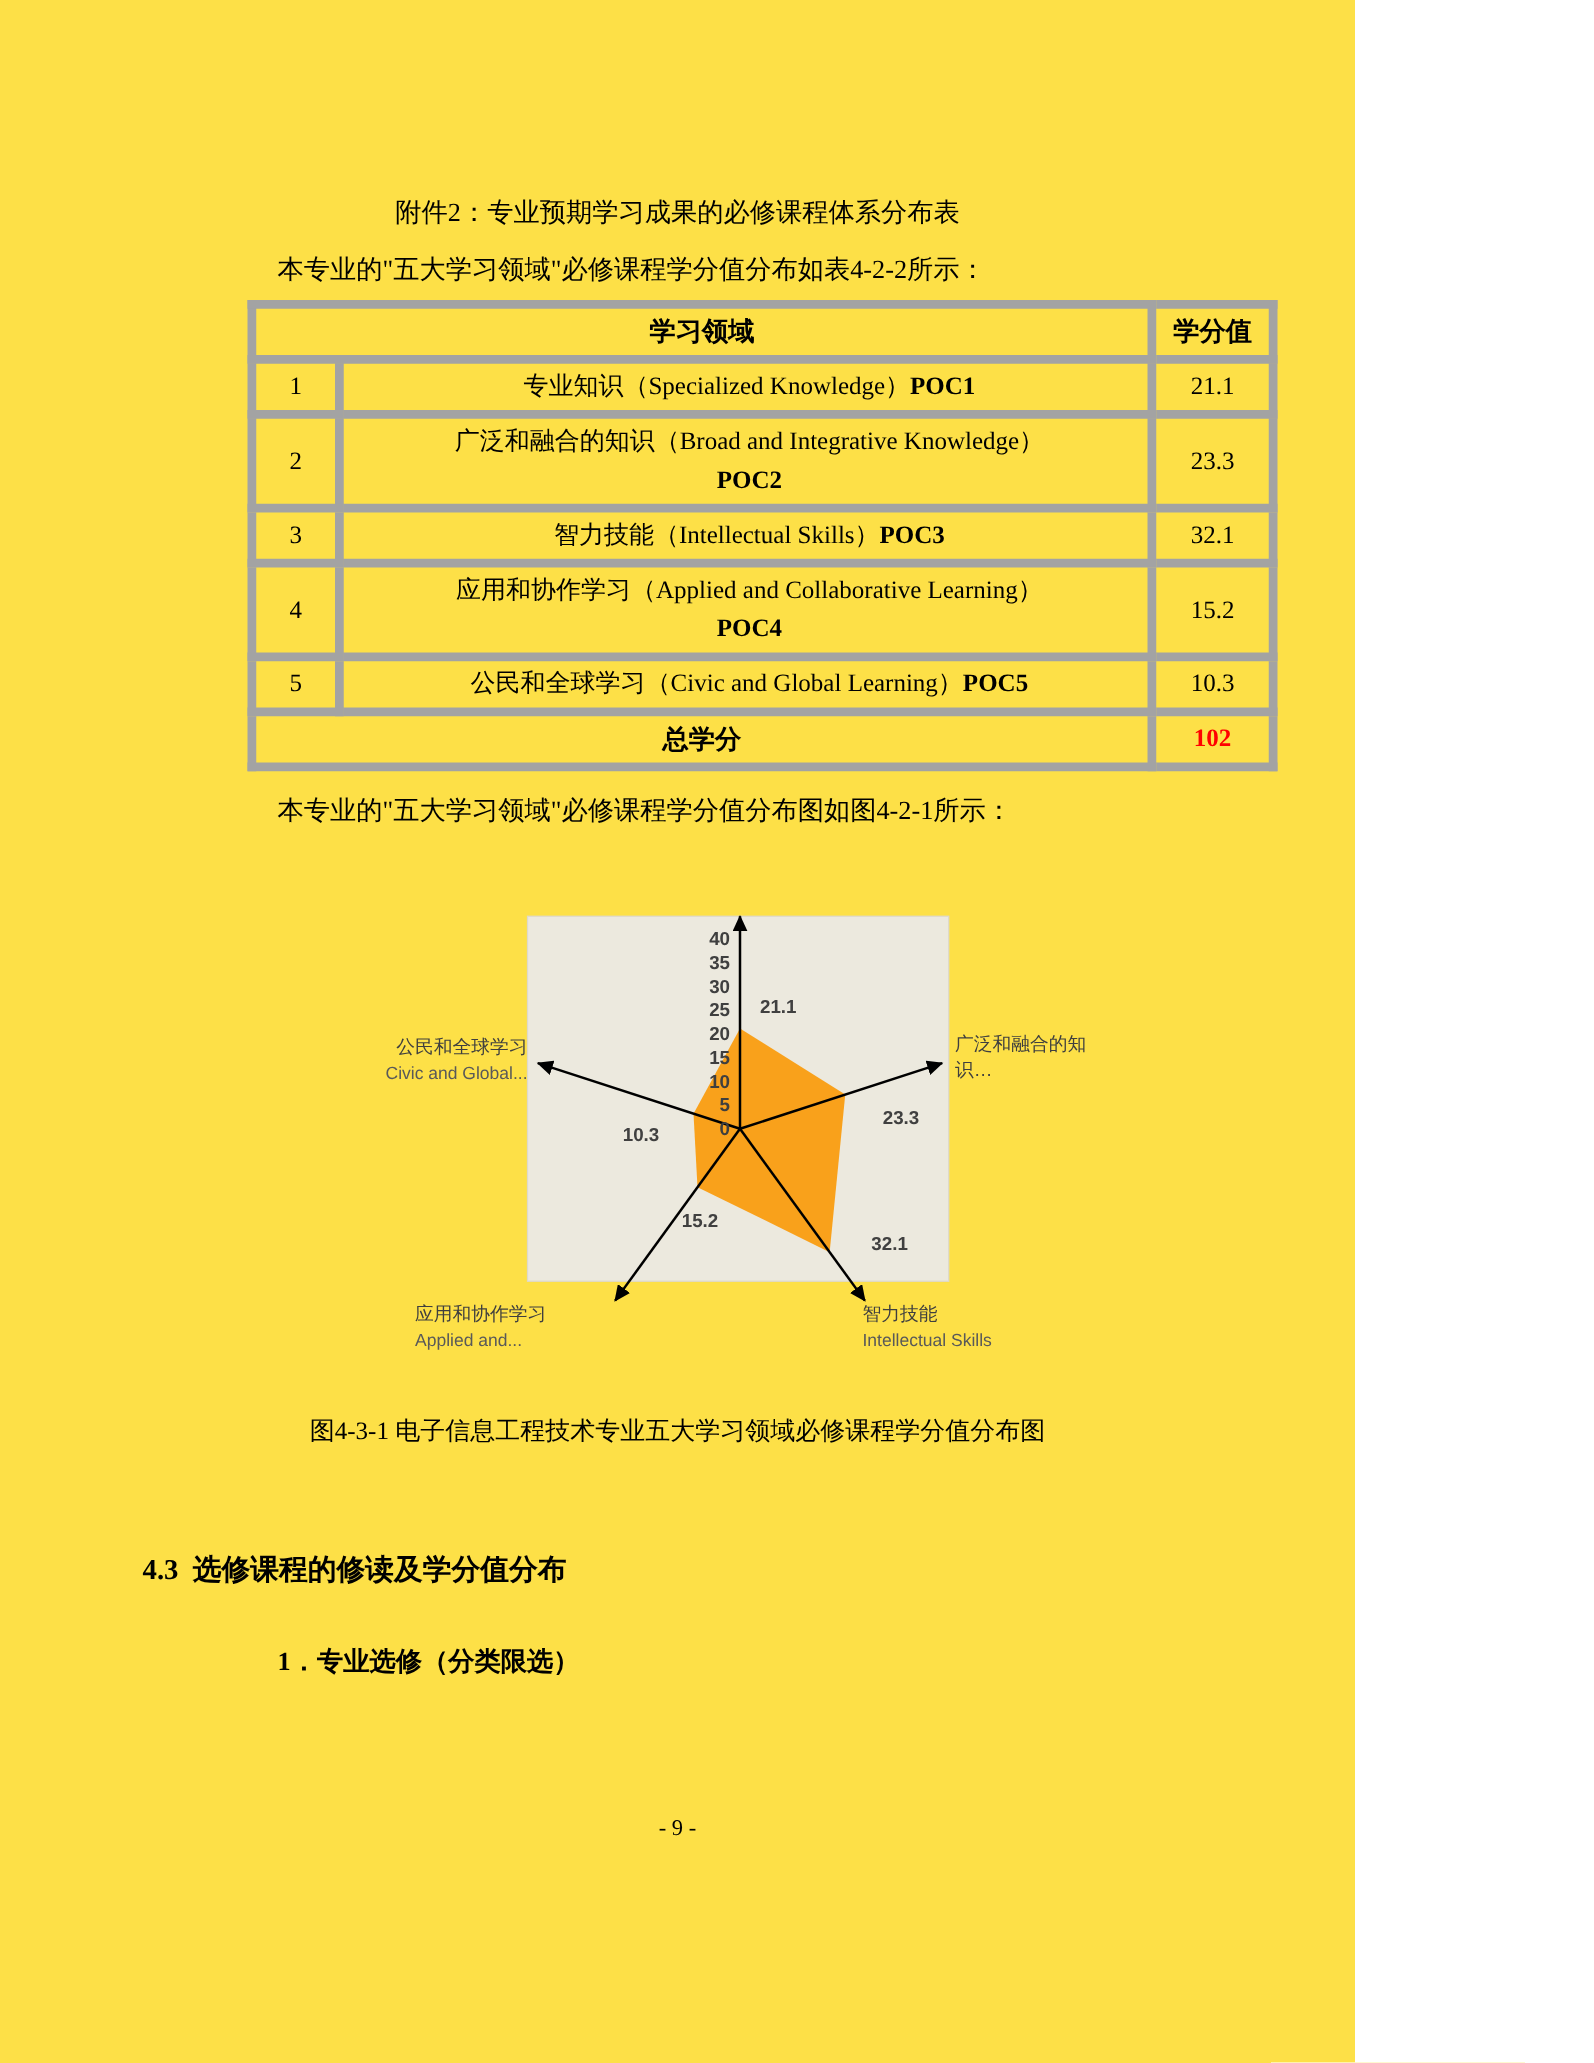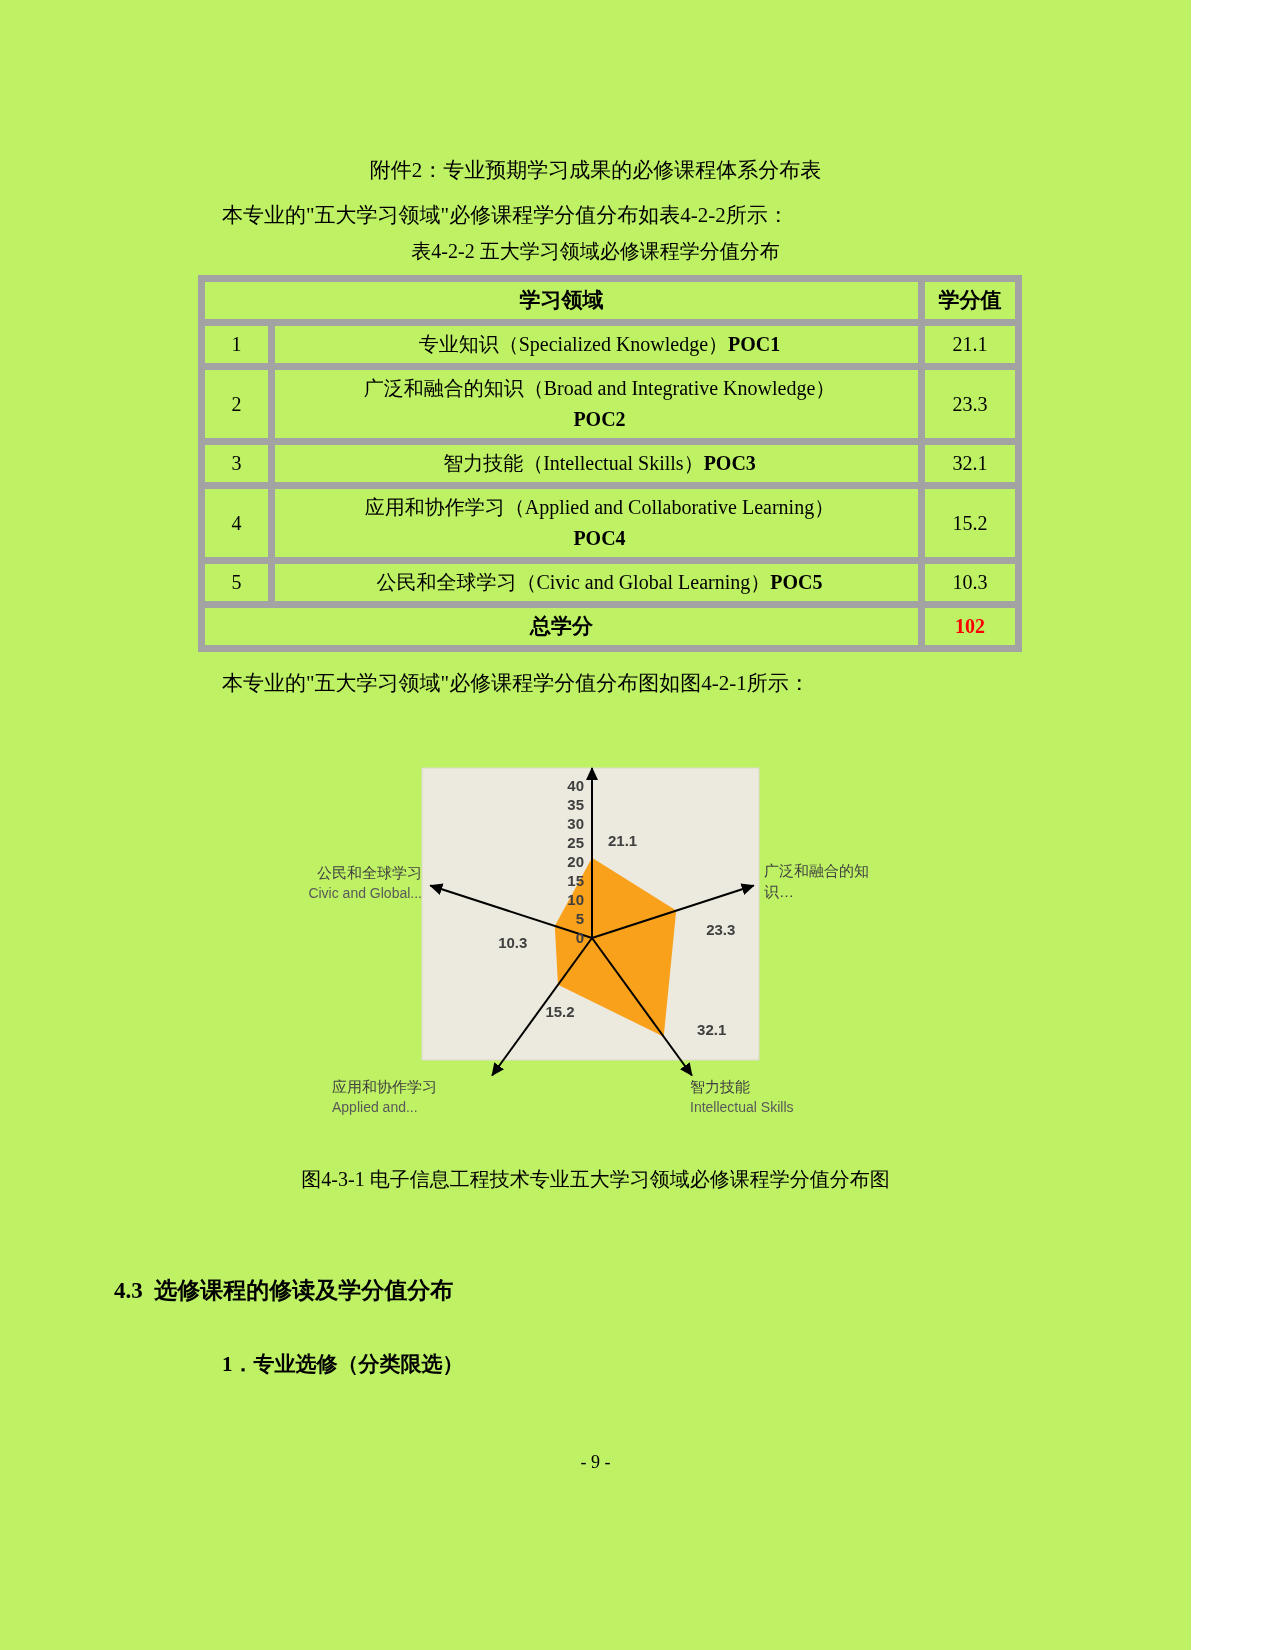--- a/index.html
+++ b/index.html
@@ -1,17 +1,17 @@
 <!DOCTYPE html>
 <html><head>
 <meta charset="utf-8">
 <style>
   html,body{margin:0;padding:0;background:#ffffff;}
   body{width:1275px;height:1650px;font-family:"Liberation Serif","DejaVu Serif",serif;color:#000;}
-  .page{position:relative;width:1191px;height:1650px;overflow:hidden;background:#bef264;}
+  .page{position:relative;width:1084px;height:1650px;overflow:hidden;background:#fde047;}
 
   .title{padding-top:156px;text-align:center;font-size:21px;}
   .para{margin:16px 90px 0 222px;font-size:21px;line-height:30px;}
   .tcaption{margin-top:8px;text-align:center;font-size:20px;}
 
   table.credits{border-collapse:collapse;margin:10px 0 0 198px;width:817px;font-size:20px;table-layout:fixed;}
   table.credits td,table.credits th{border:7px solid #a3a3a3;padding:3px 6px;line-height:31px;vertical-align:middle;}
   table.credits th{font-weight:bold;font-size:21px;text-align:center;}
   .cell-num{text-align:center;}
   .cell-desc{text-align:center;padding-left:12px !important;}
@@ -38,21 +38,20 @@
 </style>
 </head>
 <body>
 
 <div class="page">
 
   <div class="title">附件2：专业预期学习成果的必修课程体系分布表</div>
 
   <div class="para">本专业的"五大学习领域"必修课程学分值分布如表4-2-2所示：</div>
 
-  <div class="tcaption">表4-2-2 五大学习领域必修课程学分值分布</div>
 
   <table class="credits">
     <colgroup>
         <col style="width:70px">
         <col style="width:650px">
         <col style="width:97px">
       </colgroup>
     <tbody>
         <tr>
       <th colspan="2">学习领域</th>

